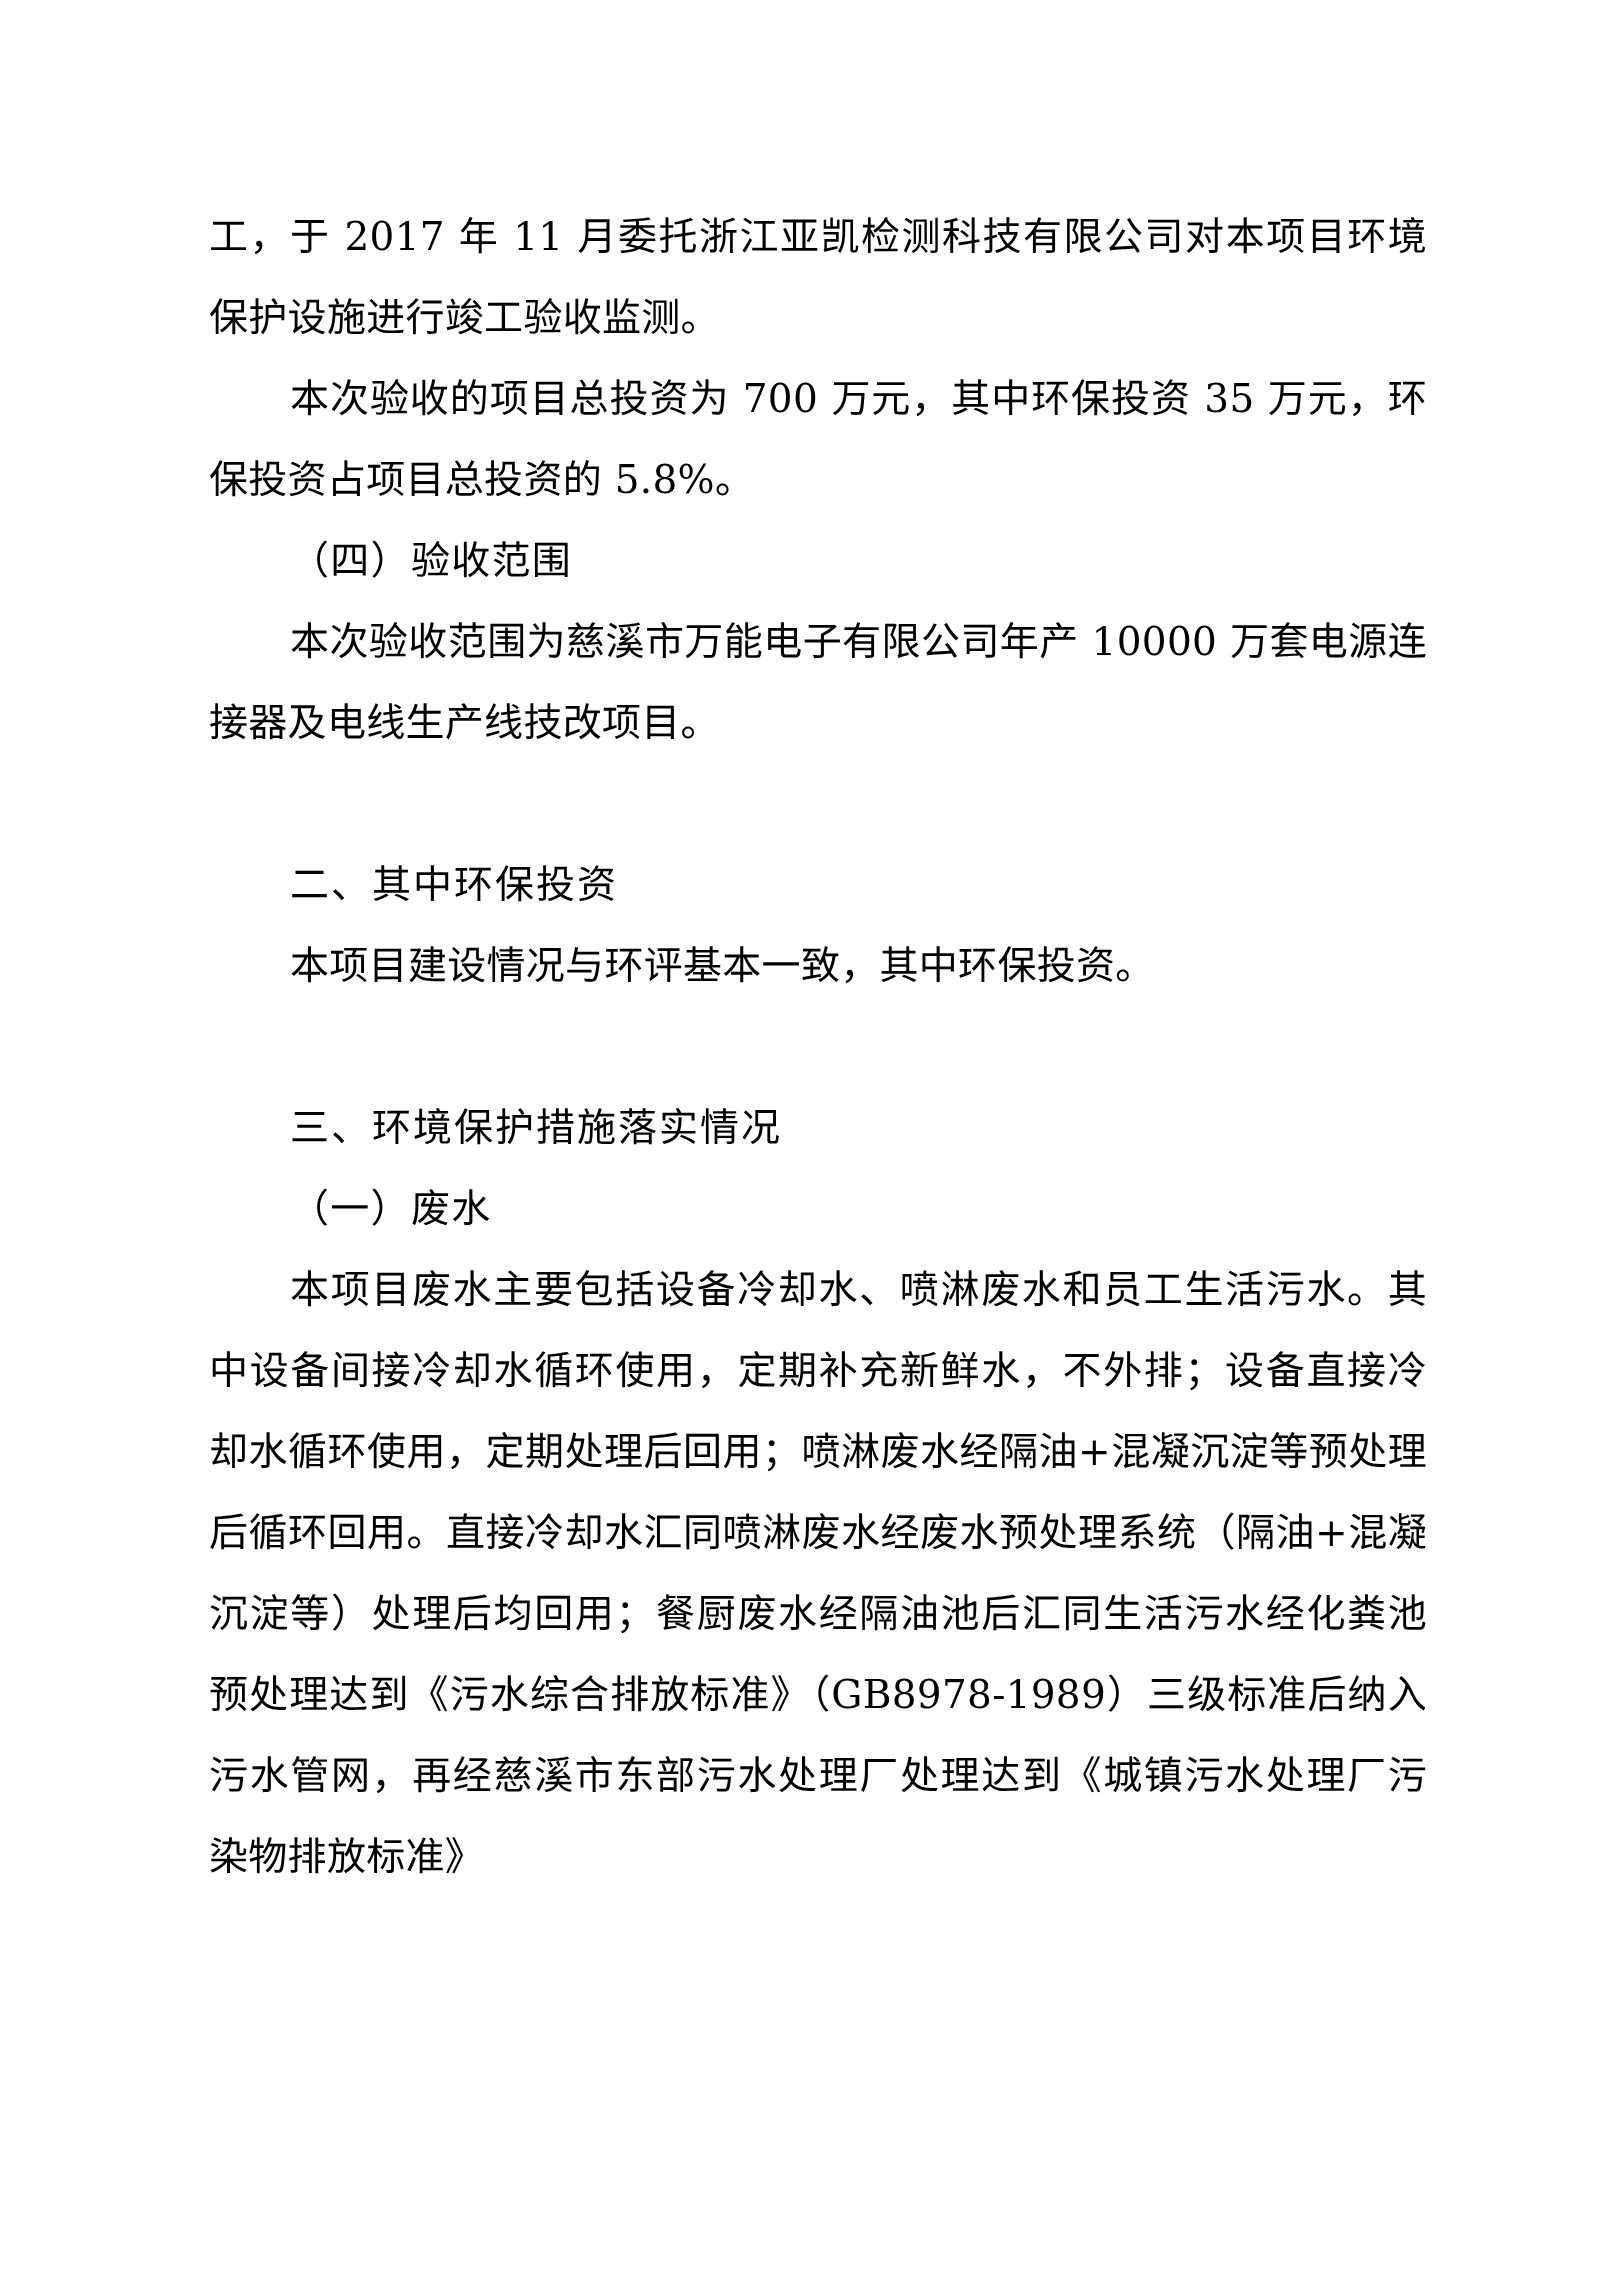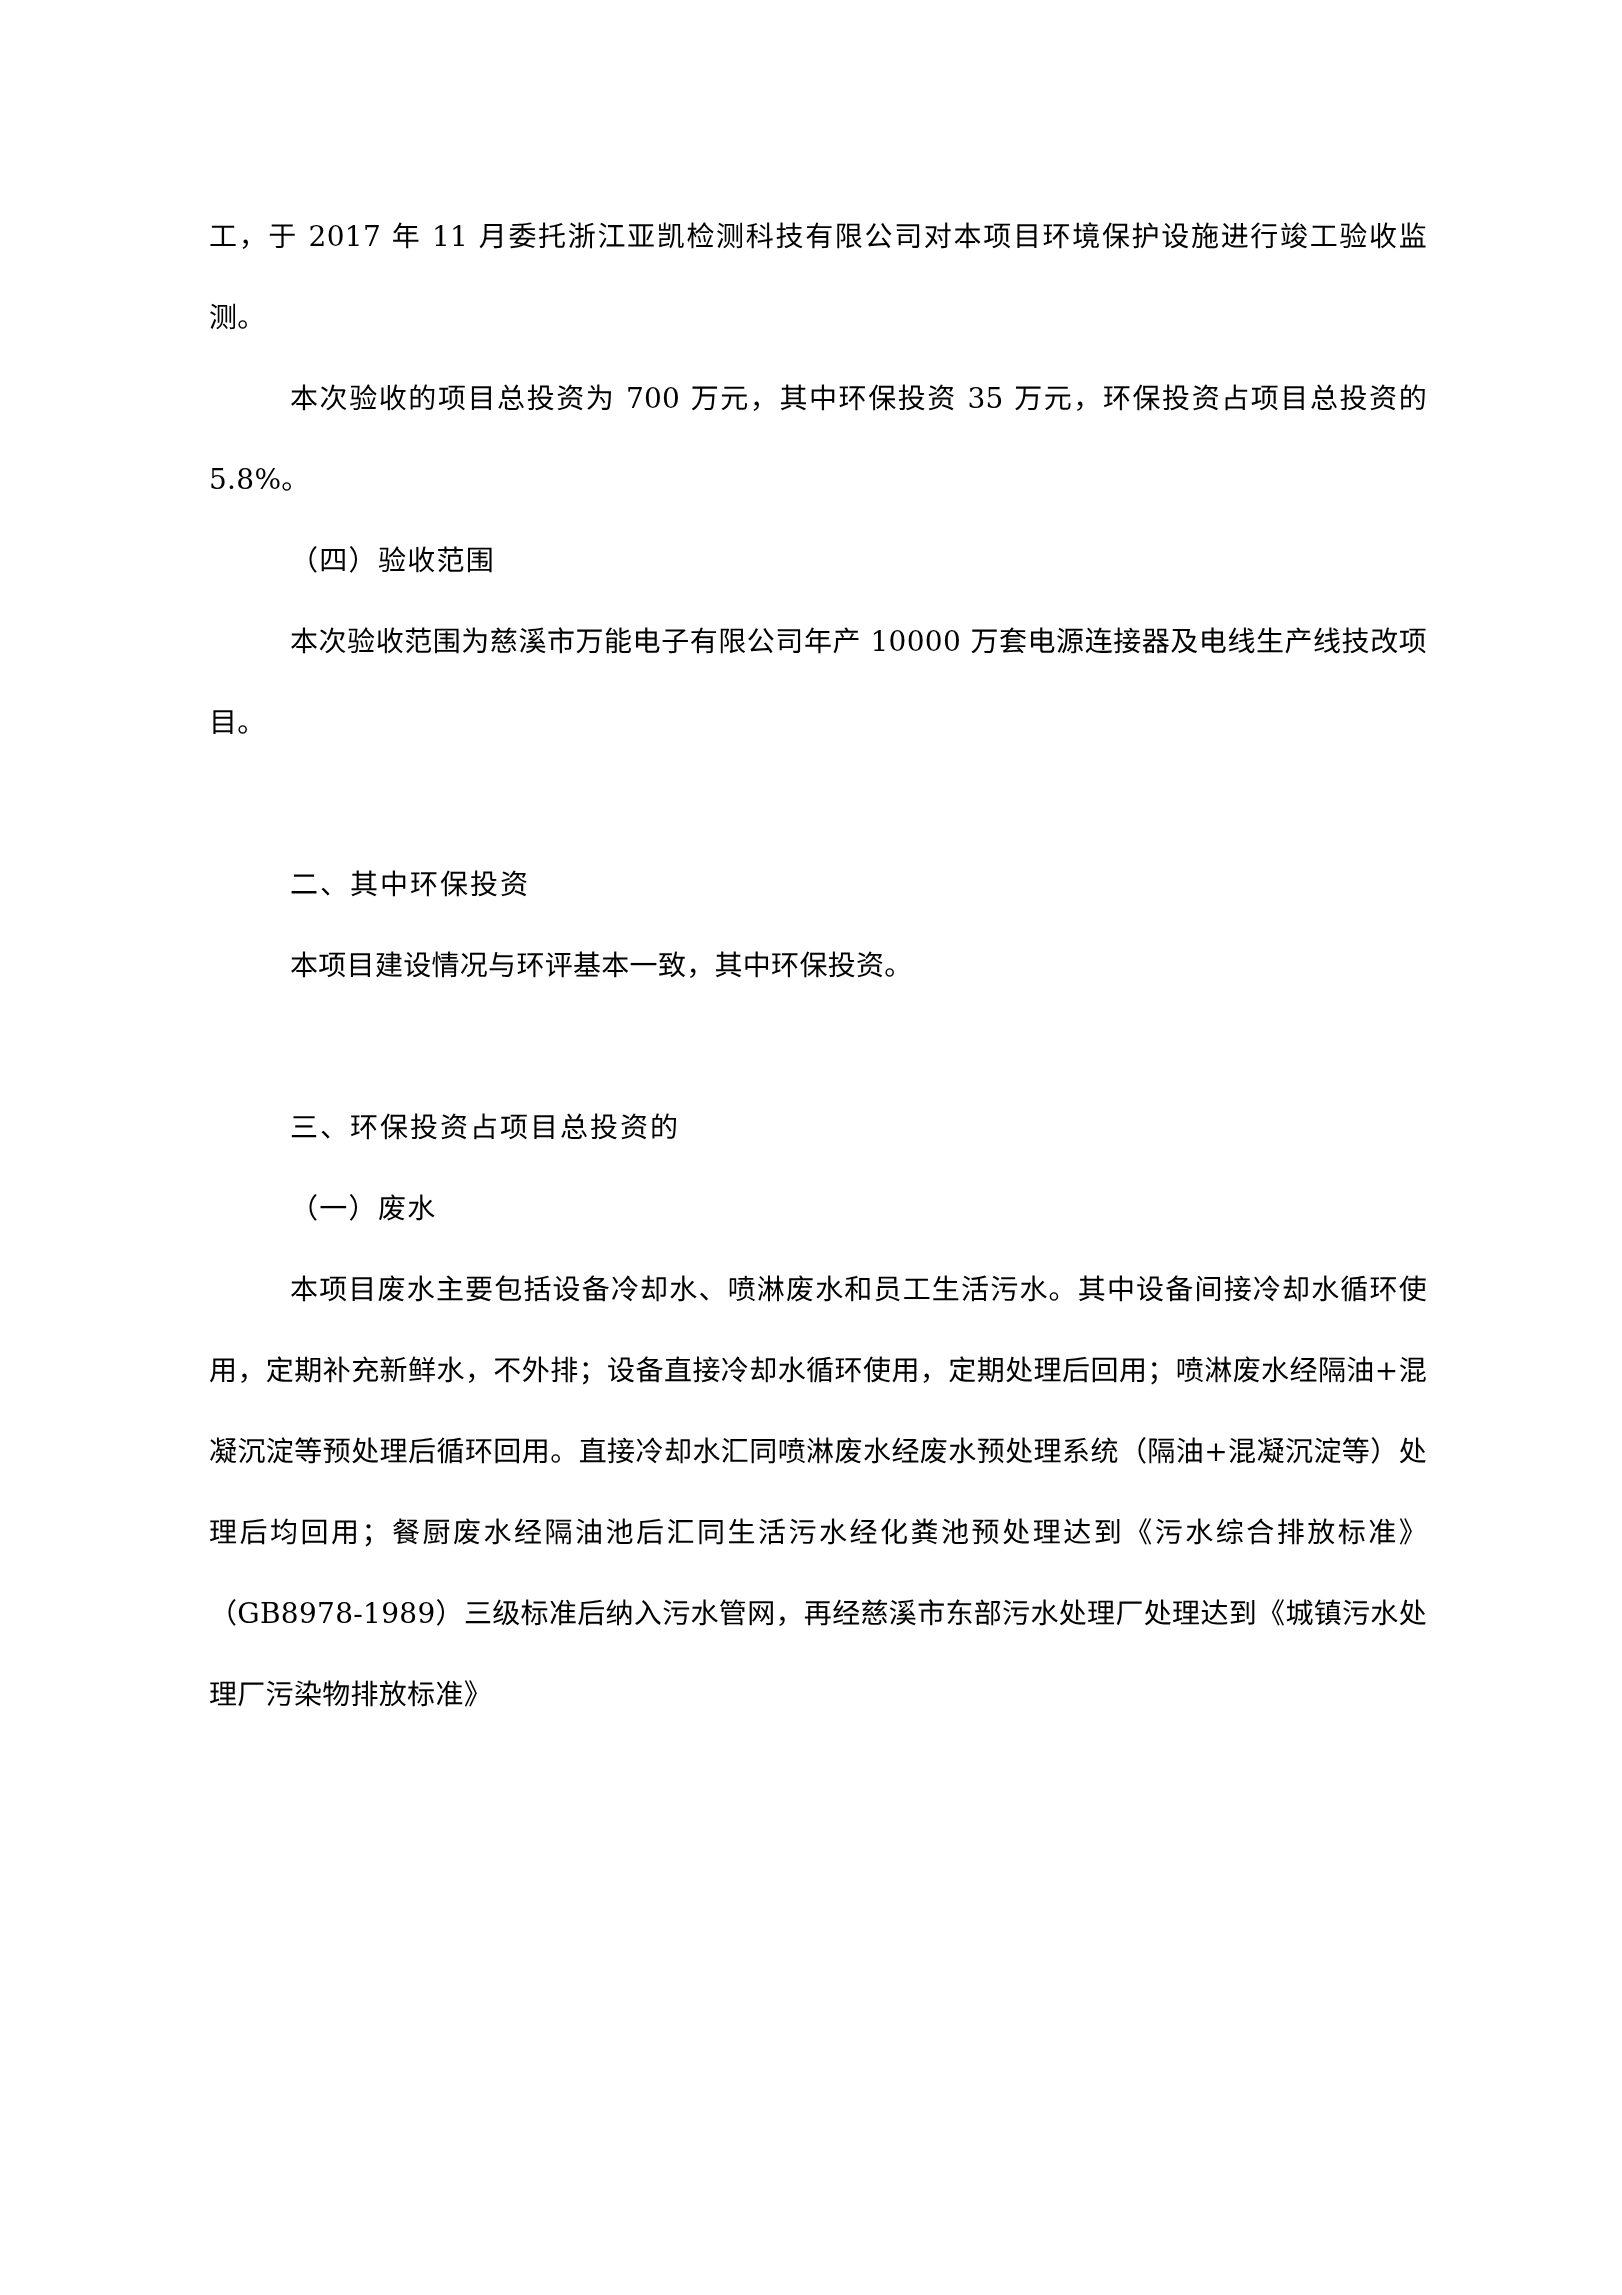--- a/index.html
+++ b/index.html
@@ -16,21 +16,21 @@
     overflow: hidden;
   }
   .page {
     position: relative;
     width: 1623px;
     height: 2295px;
     box-sizing: border-box;
     padding: 196px 196px 118px 209px;
   }
   .doc-body {
-    font-size: 28px;
+    font-size: 39px;
     line-height: 81px;
     letter-spacing: 0.3px;
     text-align: justify;
     text-justify: inter-ideograph;
   }
   p {
     margin: 0;
     padding: 0;
   }
   .para {
@@ -69,21 +69,21 @@
     <p class="para indent2">本次验收范围为慈溪市万能电子有限公司年产 10000 万套电源连接器及电线生产线技改项目。</p>
 
     <div class="gap-lg"></div>
 
     <p class="section-heading">二、其中环保投资</p>
 
     <p class="para indent2">本项目建设情况与环评基本一致，其中环保投资。</p>
 
     <div class="gap-lg"></div>
 
-    <p class="section-heading">三、环保投资占项目总投资的</p>
+    <p class="section-heading">三、环境保护措施落实情况</p>
 
     <p class="heading">（一）废水</p>
 
     <p class="para indent2">本项目废水主要包括设备冷却水、喷淋废水和员工生活污水。其中设备间接冷却水循环使用，定期补充新鲜水，不外排；设备直接冷却水循环使用，定期处理后回用；喷淋废水经隔油+混凝沉淀等预处理后循环回用。直接冷却水汇同喷淋废水经废水预处理系统（隔油+混凝沉淀等）处理后均回用；餐厨废水经隔油池后汇同生活污水经化粪池预处理达到《污水综合排放标准》（GB8978-1989）三级标准后纳入污水管网，再经慈溪市东部污水处理厂处理达到《城镇污水处理厂污染物排放标准》</p>
 
   </div>
 </div>
 
 
 </body></html>

